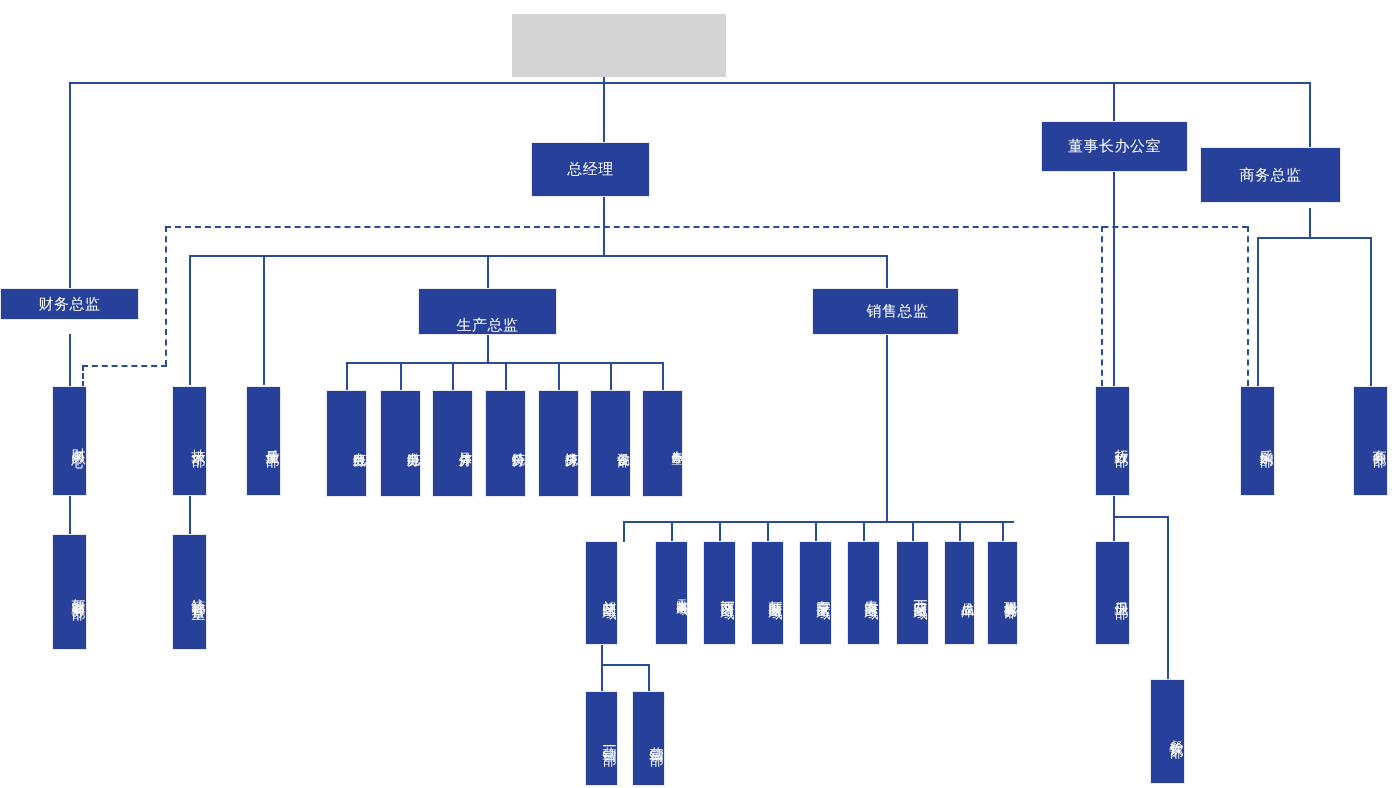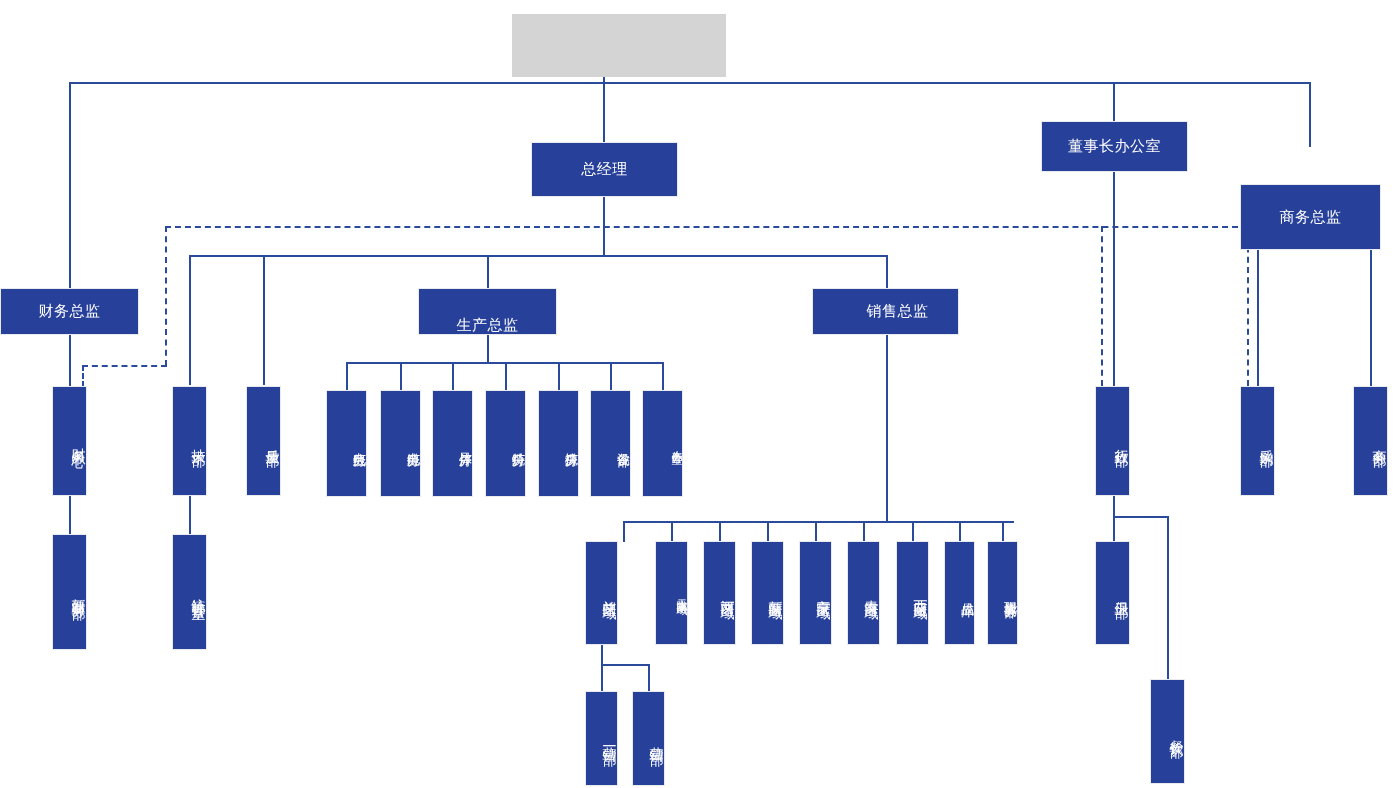--- a/index.html
+++ b/index.html
@@ -139,31 +139,31 @@
 
   <div class="dash v" style="left:165px;top:226px;height:140px;"></div>
   <div class="dash h" style="left:82px;top:365px;width:85px;"></div>
   <div class="dash v" style="left:82px;top:365px;height:22px;"></div>
 
   <div class="dash v" style="left:1101px;top:226px;height:160px;"></div>
 
   <div class="dash v" style="left:1247px;top:226px;height:160px;"></div>
 
 
-  <div class="node h-node" style="left:531px;top:142px;width:147px;height:55px;">
+  <div class="node h-node" style="left:531px;top:142px;width:119px;height:55px;">
     <span class="lbl">总经理</span>
   </div>
   <div class="node h-node" style="left:1041px;top:121px;width:147px;height:51px;">
     <span class="lbl">董事长办公室</span>
   </div>
-  <div class="node h-node" style="left:1240px;top:147px;width:141px;height:66px;margin-top:37px;">
+  <div class="node h-node" style="left:1200px;top:147px;width:141px;height:56px;">
     <span class="lbl">商务总监</span>
   </div>
 
-  <div class="node h-node" style="left:0px;top:288px;width:139px;height:47px;">
+  <div class="node h-node" style="left:0px;top:288px;width:139px;height:32px;">
     <span class="lbl">财务总监</span>
   </div>
   <div class="node h-node" style="left:418px;top:288px;width:139px;height:47px;align-items:flex-end;">
     <span class="lbl">生产总监</span>
   </div>
   <div class="node h-node" style="left:812px;top:288px;width:147px;height:47px;padding-left:24px;">
     <span class="lbl">销售总监</span>
   </div>
 
   <div class="node v-node" style="left:52px;top:386px;width:35px;height:110px;">

